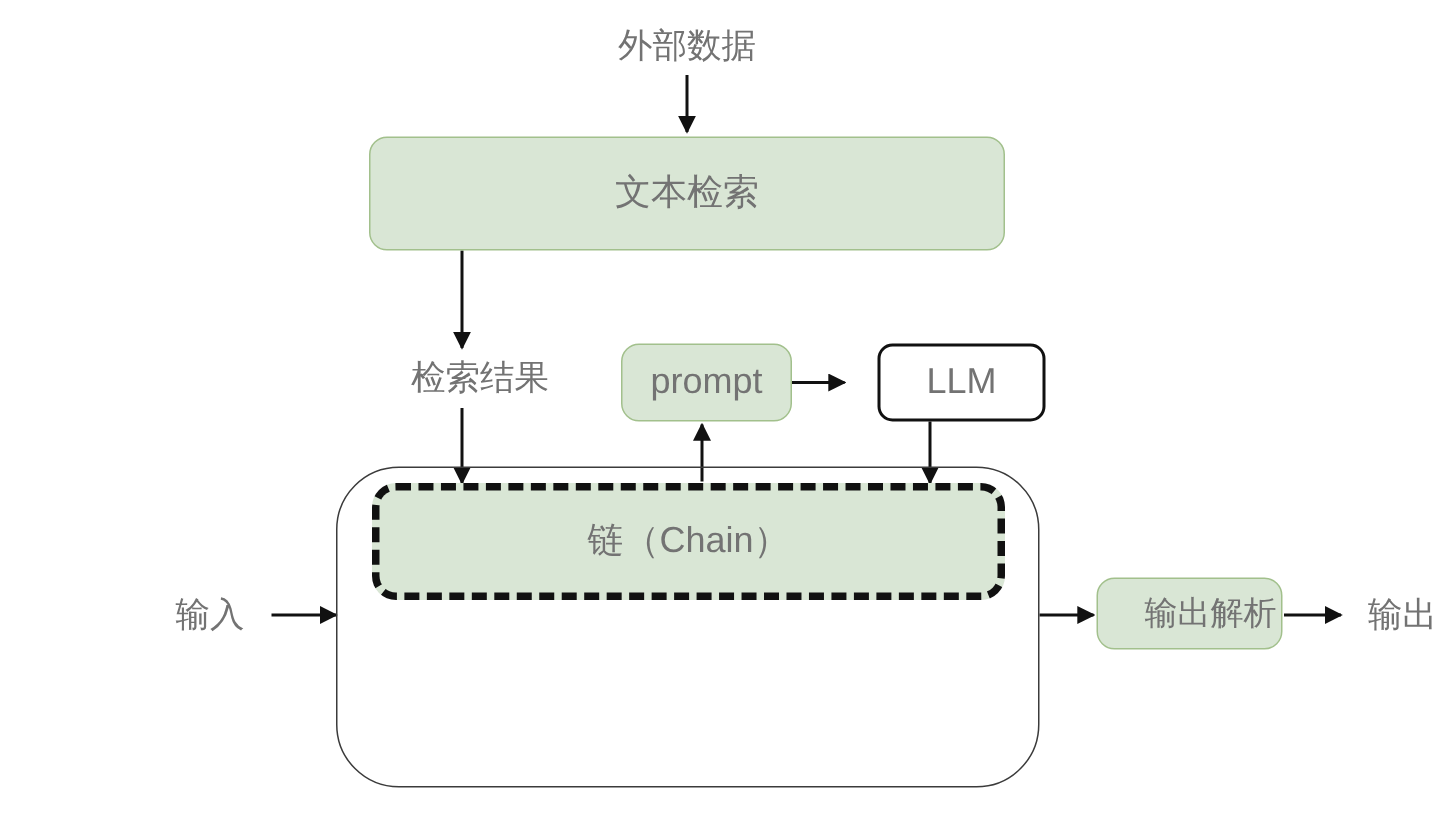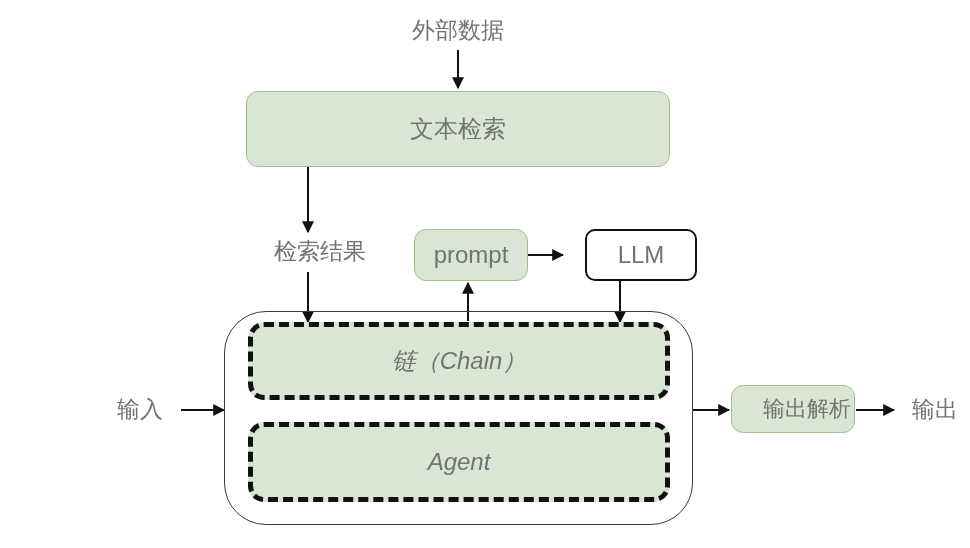--- a/index.html
+++ b/index.html
@@ -34,21 +34,20 @@
   }
   .white-box {
     background: #ffffff;
     border: 2px solid #111111;
     border-radius: 10px;
   }
   .dashed-box {
     background: #d9e6d5;
     border: 5px dashed #111111;
     border-radius: 16px;
-    font-style: italic;
   }
   .outer-box {
     background: transparent;
     border: 1.7px solid #3b3b3b;
     border-radius: 42px;
   }
   .plain-label {
     background: transparent;
     border: none;
   }
@@ -102,21 +101,20 @@
   <div class="node plain-label fs-23" style="left:248px; top:234px; width:144px; height:36px;">检索结果</div>
 
   <div class="node green-box fs-24" style="left:414px; top:229px; width:114px; height:52px;">prompt</div>
 
   <div class="node white-box fs-24" style="left:565px; top:229px; width:112px; height:52px;margin-left:20px;">LLM</div>
 
   <div class="node outer-box" style="left:224px; top:311px; width:469px; height:214px;"></div>
 
   <div class="node dashed-box fs-24" style="left:248px; top:322px; width:422px; height:78px;">链（Chain）</div>
 
-  <div class="node dashed-box fs-24" style="left:248px; top:422px; width:422px; height:80px;">Agent</div>
 
   <div class="node plain-label fs-23" style="left:104px; top:393px; width:72px; height:34px;">输入</div>
 
   <div class="node green-box fs-22" style="left:731px; top:385px; width:124px; height:48px;">输出解析</div>
 
   <div class="node plain-label fs-23" style="left:899px; top:393px; width:72px; height:34px;">输出</div>
 
 </div>
 
 </body></html>

